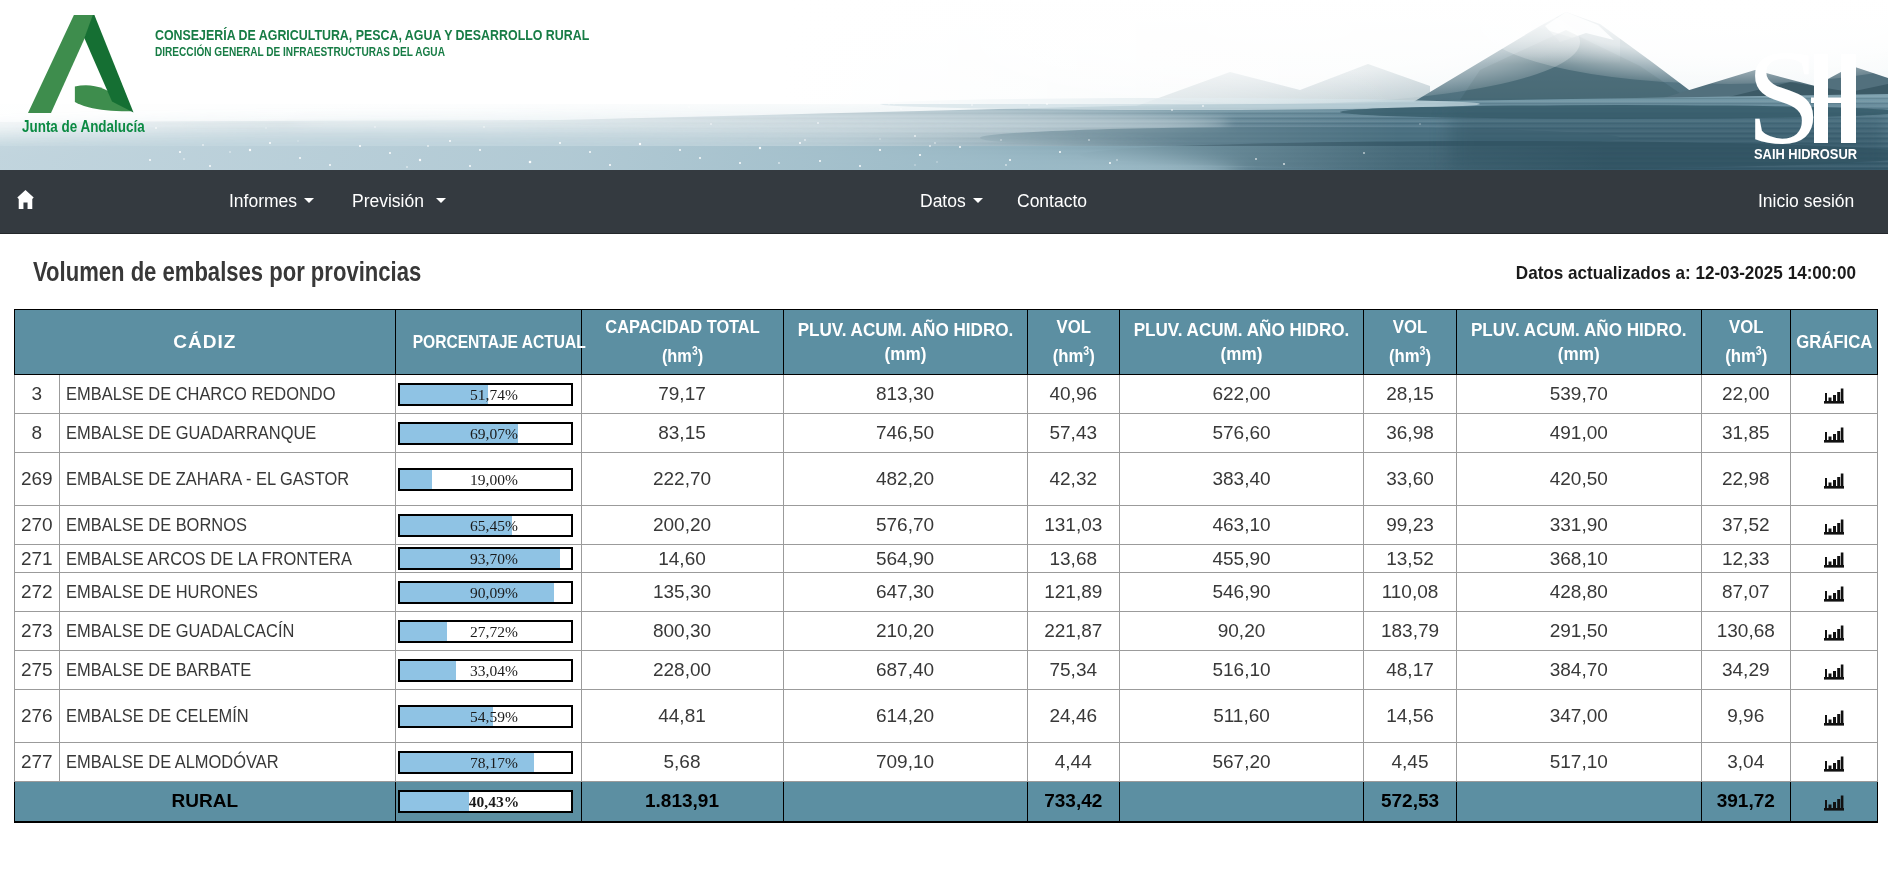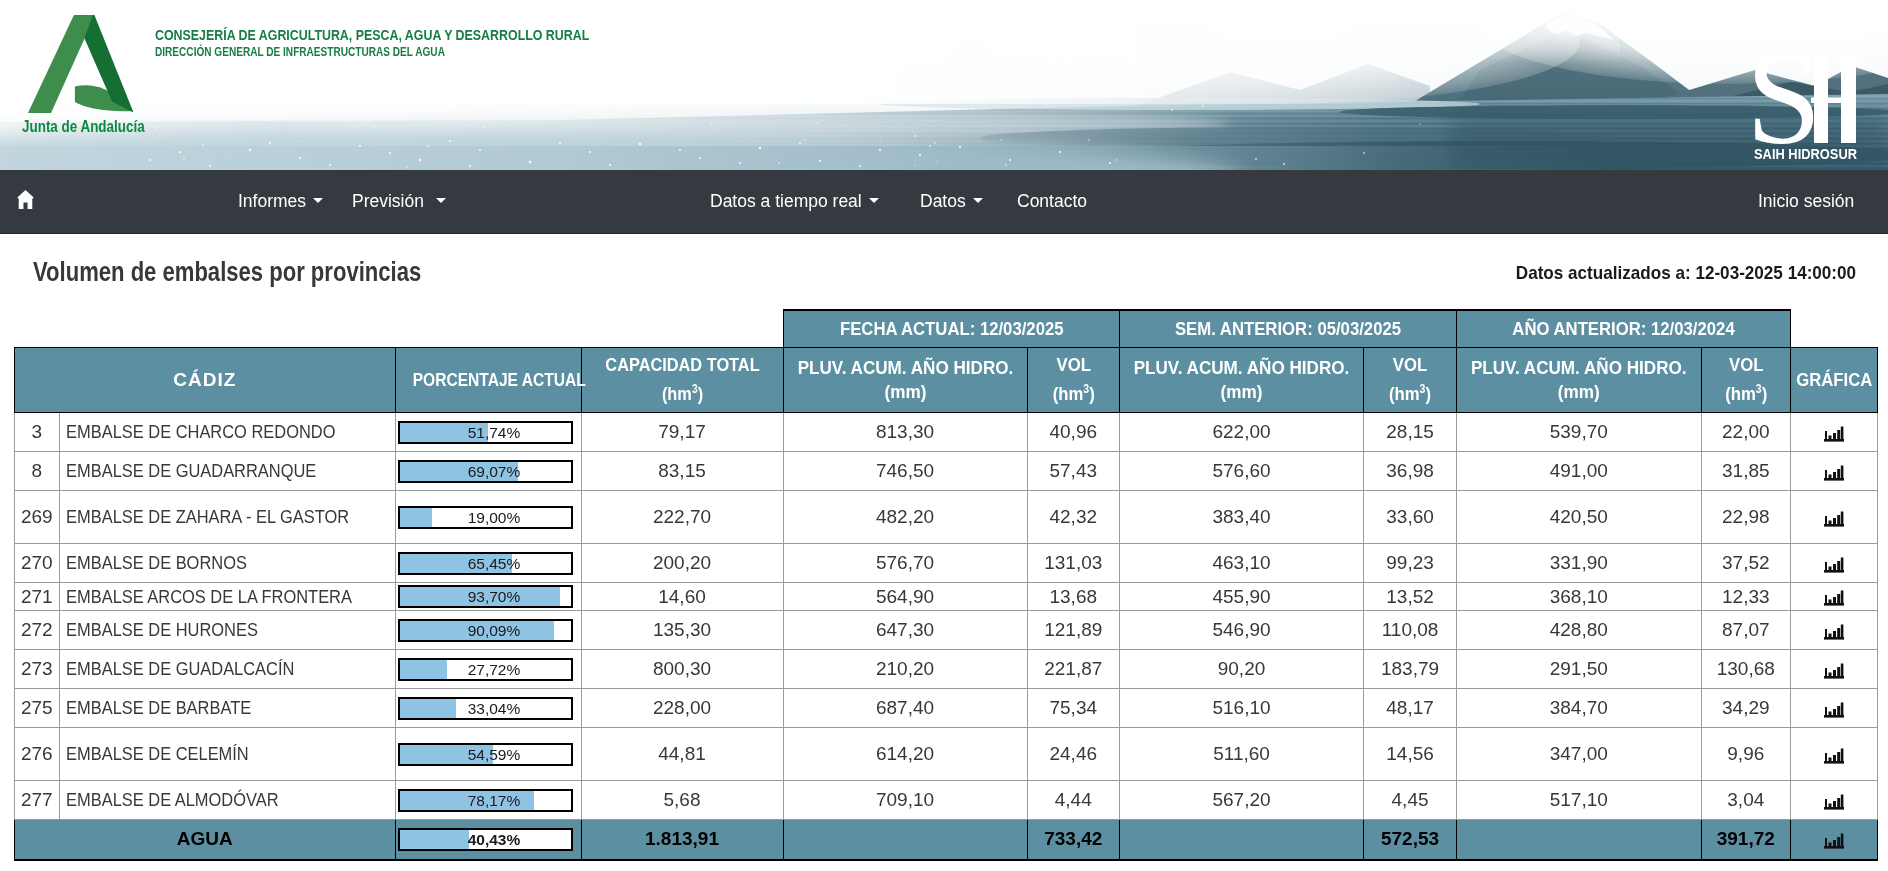--- a/index.html
+++ b/index.html
@@ -24,21 +24,21 @@
   .hx{background:#5c8fa2;border:1px solid #000;color:#fff;font-weight:bold;font-size:19px;text-align:center;line-height:24px;overflow:visible;}
   .hx .sx{display:block;transform:scaleX(0.88);transform-origin:center;}
   .hx .s82{display:block;transform:scaleX(0.82);transform-origin:center;}
   .hx .s86{display:block;transform:scaleX(0.86);transform-origin:center;}
   .hx .s90{display:block;transform:scaleX(0.90);transform-origin:center;}
   .nob{border:none;background:#fff;}
   .d{border:1px solid #9b9b9b;font-size:19px;color:#383838;text-align:center;}
   .nm{text-align:left;}
   .nm span{display:inline-block;transform:scaleX(0.865);transform-origin:left center;padding-left:7px;}
   .tot{background:#5c8fa2;border:1px solid #000;border-bottom:2px solid #000;font-size:19px;font-weight:bold;color:#000;text-align:center;}
-  .pb{width:171px;height:19px;border:2px solid #000;margin:0 2px 0 2.5px;position:relative;background:#fff;}
+  .pb{width:171px;height:19px;border:2px solid #000;margin:0 2px 0 2.5px;position:relative;background:#fff;font-family:Liberation Serif, serif;}
   .pbf{position:absolute;left:0;top:0;bottom:0;background:#8fc3e4;}
   .pbl{position:absolute;left:17px;right:0;top:0;bottom:0;text-align:center;font-size:15.5px;line-height:19px;color:#1a1a1a;font-weight:normal;}
   sup{font-size:12px;}
   .d svg,.tot svg{vertical-align:-4.5px;}
   tr.grp .hx{border-top:2px solid #000;}
 </style>
 </head>
 <body>
 
 <div id="hdr" class="abs">
@@ -221,23 +221,22 @@
   </svg>
   <div id="junta-txt" class="abs">Junta de Andalucía</div>
   <div id="conj1" class="abs">CONSEJERÍA DE AGRICULTURA, PESCA, AGUA Y DESARROLLO RURAL</div>
   <div id="conj2" class="abs">DIRECCIÓN GENERAL DE INFRAESTRUCTURAS DEL AGUA</div>
 </div>
 
 <div id="nav" class="abs">
   <svg width="17" height="19" viewBox="0 0 16 18.5" style="position:absolute;left:17px;top:20px" fill="#fff">
     <path d="M8,0 L16,7.2 L14.6,8.7 L14.6,18.5 L10,18.5 L10,12.2 L6,12.2 L6,18.5 L1.4,18.5 L1.4,8.7 L0,7.2 Z"></path>
   </svg>
-  <div class="nitem" style="left:238px">Informes<span class="caret"></span></div>
+  <div class="nitem" style="left:229px">Informes<span class="caret"></span></div>
   <div class="nitem" style="left:352px">Previsión <span class="caret"></span></div>
-  <div class="nitem" style="left:710px">Datos a tiempo real<span class="caret"></span></div>
   <div class="nitem" style="left:920px">Datos<span class="caret"></span></div>
   <div class="nitem" style="left:1017px">Contacto</div>
   <div class="nitem" style="left:1758px">Inicio sesión</div>
 </div>
 
 <div id="title" class="abs">Volumen de embalses por provincias</div>
 <div id="updated" class="abs">Datos actualizados a: 12-03-2025 14:00:00</div>
 
 <div id="tblwrap" class="abs">
 <table>
@@ -248,35 +247,20 @@
         <col style="width:202px">
 <col style="width:244px">
         <col style="width:92.5px">
         <col style="width:244px">
         <col style="width:93px">
 <col style="width:244.5px">
         <col style="width:89.5px">
         <col style="width:87px">
 </colgroup>
 <tbody>
-        <tr class="grp" style="height:37.5px">
-  <td class="nob" colspan="2"></td>
-          <td class="nob"></td>
-          <td class="nob"></td>
-  <th class="hx" colspan="2">
-            <span class="sx">FECHA ACTUAL: 12/03/2025</span>
-          </th>
-  <th class="hx" colspan="2">
-            <span class="sx">SEM. ANTERIOR: 05/03/2025</span>
-          </th>
-  <th class="hx" colspan="2">
-            <span class="sx">AÑO ANTERIOR: 12/03/2024</span>
-          </th>
-  <td class="nob"></td>
-</tr>
 <tr style="height:65px">
   <th class="hx" colspan="2"><span style="letter-spacing:1px">CÁDIZ</span></th>
   <th class="hx">
             <span class="s82">PORCENTAJE ACTUAL</span>
           </th>
   <th class="hx">
             <span class="s86">CAPACIDAD TOTAL<br>(hm<sup>3</sup>)</span>
           </th>
   <th class="hx">
             <span class="s90">PLUV. ACUM. AÑO HIDRO.<br>(mm)</span>
@@ -564,21 +548,21 @@
                 <rect x="1" y="5" width="2" height="10"></rect>
                 <rect x="0" y="13" width="20" height="2.6"></rect>
                 <rect x="4.5" y="9.5" width="3" height="4.5"></rect>
                 <rect x="9" y="7" width="3" height="7"></rect>
                 <rect x="13.2" y="4" width="3" height="10"></rect>
                 <rect x="16.8" y="0.5" width="2.6" height="13.5"></rect>
               </g>
             </svg></td>
 </tr>
 <tr style="height:40px">
-  <td class="tot" colspan="2">AGUA</td>
+  <td class="tot" colspan="2">RURAL</td>
   <td class="tot">
             <div class="pb">
               <div class="pbf" style="width:40.43%"></div>
               <div class="pbl" style="font-weight:bold">40,43%</div>
             </div>
           </td>
   <td class="tot">1.813,91</td>
           <td class="tot"></td>
           <td class="tot">733,42</td>
           <td class="tot"></td>

